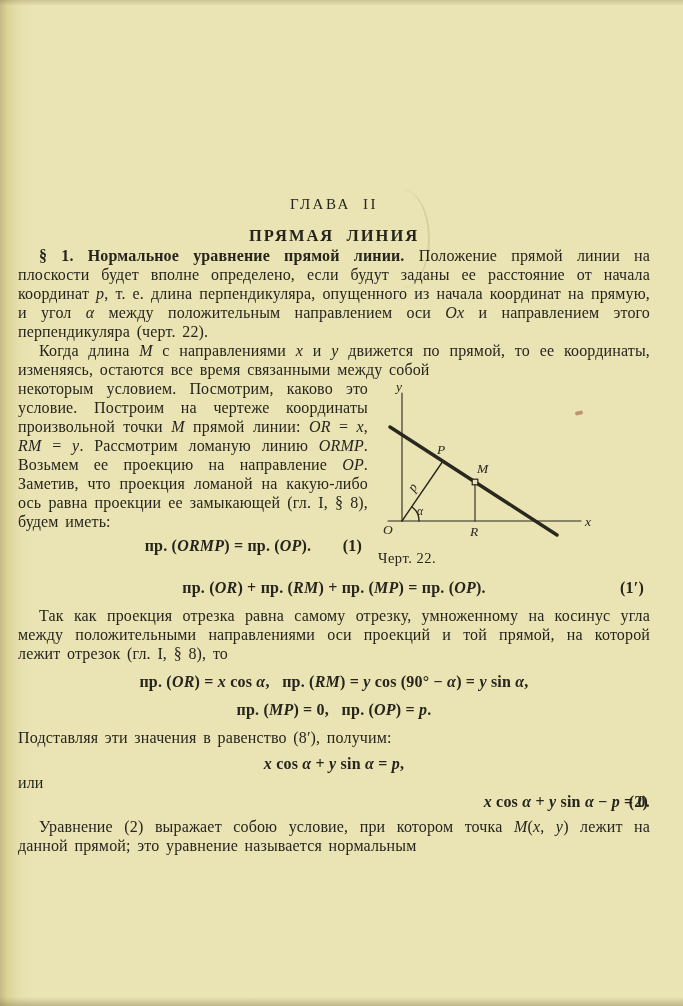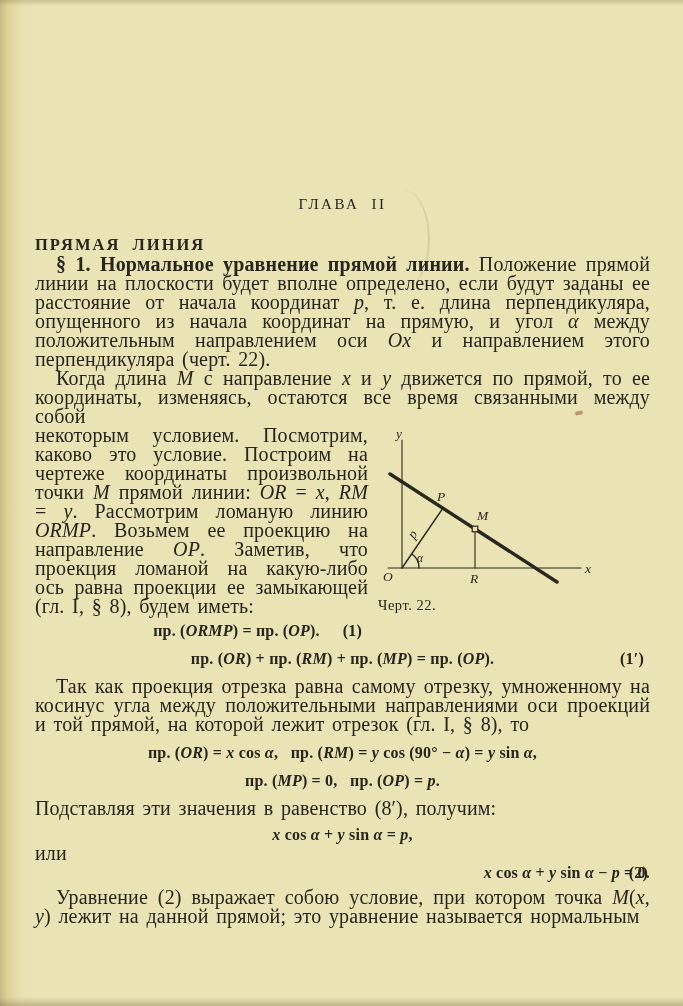--- a/index.html
+++ b/index.html
@@ -16,40 +16,41 @@
       linear-gradient(180deg, rgba(120,110,60,0.28) 0px, rgba(120,110,60,0) 6px),
       linear-gradient(0deg, rgba(110,100,55,0.35) 0px, rgba(110,100,55,0) 9px),
       linear-gradient(90deg, #c6ba86 0px, #dcd296 7px, #e6dfad 18px, #eae3b4 32px),
       #eae3b4;
   }
 
   .content {
     position:relative;
     box-sizing:border-box;
     width:683px;
-    padding:196px 33px 0 35px;
+    padding:196px 33px 0 18px;
   }
 
   .chapter {
     text-align:center;
     font-size:15px;
     letter-spacing:2.5px;
     word-spacing:6px;
   }
   .title {
+    text-align:center;
     font-size:16.5px;
     font-weight:bold;
     letter-spacing:2px;
     word-spacing:6px;
-    margin-top:22px;
+    margin-top:13px;
   }
 
   p.para {
     margin:0;
-    font-size:20px;
+    font-size:16px;
     line-height:19px;
     text-align:justify;
     letter-spacing:0.15px;
     word-spacing:2.5px;
   }
   .indent { text-indent:21px; }
   .mt14 { margin-top:14px; }
   .mt16 { margin-top:16px; }
   .mt12 { margin-top:12px; }
 
@@ -125,21 +126,21 @@
   <div class="crease"></div>
   <div class="speck"></div>
 
   <div class="content">
 
     <div class="chapter">ГЛАВА II</div>
     <div class="title">ПРЯМАЯ ЛИНИЯ</div>
 
     <p class="para indent mt14"><span class="s-b">§ 1. Нормальное уравнение прямой линии.</span><span> Положение прямой линии на плоскости будет вполне определено, если будут заданы ее расстояние от начала координат </span><span class="s-i">p</span><span>, т. е. длина перпендикуляра, опущенного из начала координат на прямую, и угол </span><span class="s-i">α</span><span> между положительным направлением оси </span><span class="s-i">Ox</span><span> и направлением этого перпендикуляра (черт. 22).</span></p>
 
-    <p class="para indent"><span>Когда длина </span><span class="s-i">M</span><span> с направление </span><span class="s-i">x</span><span> и </span><span class="s-i">y</span><span> движется по прямой, то ее координаты, изменяясь, остаются все время связанными между собой</span></p>
+    <p class="para indent"><span>Когда длина </span><span class="s-i">M</span><span> с направлениями </span><span class="s-i">x</span><span> и </span><span class="s-i">y</span><span> движется по прямой, то ее координаты, изменяясь, остаются все время связанными между собой</span></p>
 
     <div class="wrap">
       <figure class="fig">
         <svg class="fig-svg" viewBox="0 0 272 162" width="272" height="162" xmlns="http://www.w3.org/2000/svg">
           <line class="thin" x1="24" y1="12" x2="24" y2="140"></line>
           <line class="thin" x1="10" y1="140" x2="203" y2="140"></line>
           <line class="thick" x1="12" y1="46" x2="179" y2="154"></line>
           <line x1="24" y1="140" x2="65" y2="80" stroke-width="1.6"></line>
           <path d="M41,140 A17,17 0 0 0 34,126"></path>
           <line class="thin" x1="97" y1="103.5" x2="97" y2="140"></line>

